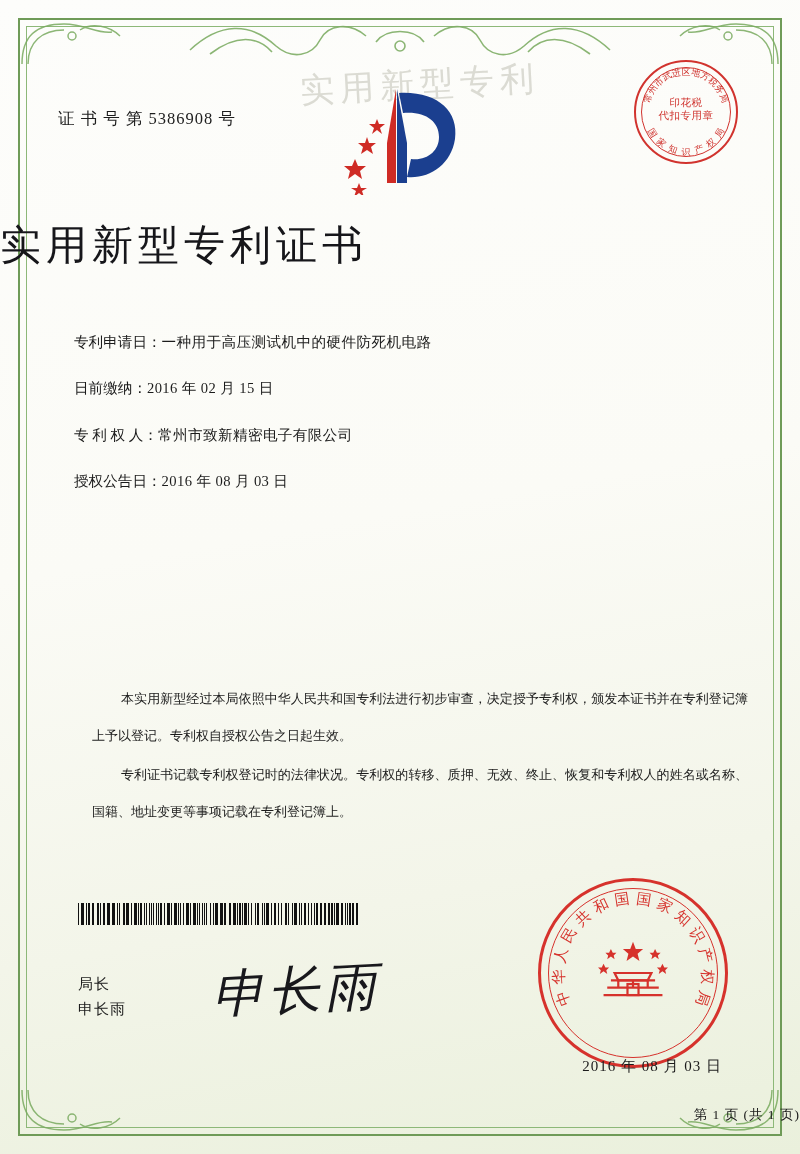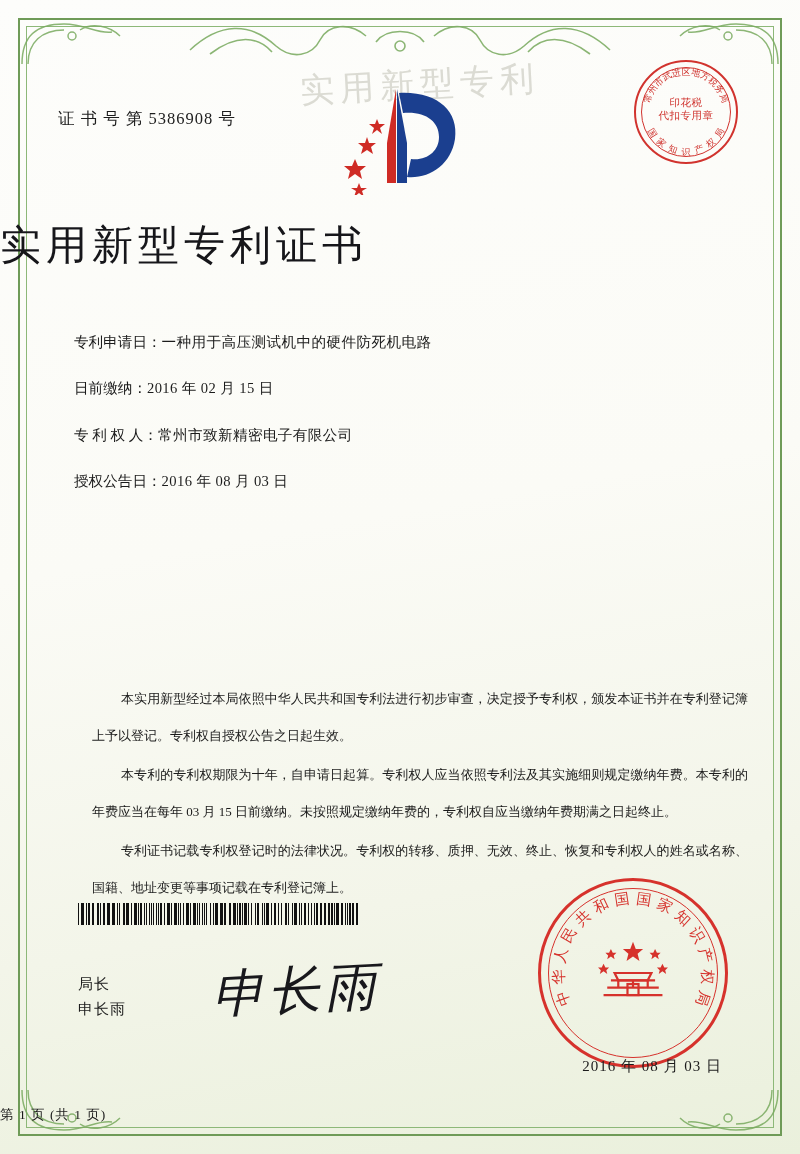--- a/index.html
+++ b/index.html
@@ -237,21 +237,21 @@
     font-size: 15px;
     color: #1b1b1b;
     letter-spacing: 1px;
   }
 
   
   .footer {
     position: absolute;
     left: 0; right: 0;
     bottom: 30px;
-    text-align: left;
+    text-align: right;
     font-size: 13.5px;
     color: #1b1b1b;
     letter-spacing: 1px;
   }
 </style>
 </head>
 <body>
 
 <div id="page">
 
@@ -356,21 +356,20 @@
 
   <div class="fields" id="fields">
       <div class="field-row"><span class="field-label">专利申请日：</span><span class="field-value">一种用于高压测试机中的硬件防死机电路</span></div>
       <div class="field-row"><span class="field-label">日前缴纳：</span><span class="field-value">2016 年 02 月 15 日</span></div>
       <div class="field-row"><span class="field-label">专 利 权 人：</span><span class="field-value">常州市致新精密电子有限公司</span></div>
       <div class="field-row"><span class="field-label">授权公告日：</span><span class="field-value">2016 年 08 月 03 日</span></div>
     </div>
 
   <div class="paras" id="paras">
       <p>本实用新型经过本局依照中华人民共和国专利法进行初步审查，决定授予专利权，颁发本证书并在专利登记簿上予以登记。专利权自授权公告之日起生效。</p>
-      <p>本专利的专利权期限为十年，自申请日起算。专利权人应当依照专利法及其实施细则规定缴纳年费。本专利的年费应当在每年 03 月 15 日前缴纳。未按照规定缴纳年费的，专利权自应当缴纳年费期满之日起终止。</p>
       <p>专利证书记载专利权登记时的法律状况。专利权的转移、质押、无效、终止、恢复和专利权人的姓名或名称、国籍、地址变更等事项记载在专利登记簿上。</p>
     </div>
 
   <div class="barcode" id="barcode">
       <i style="width: 1.4px; margin-right: 2.2px;"></i>
       <i style="width: 3px; margin-right: 2.2px;"></i>
       <i style="width: 1.4px; margin-right: 1.2px;"></i>
       <i style="width: 1.4px; margin-right: 2.2px;"></i>
       <i style="width: 3px; margin-right: 2.2px;"></i>
       <i style="width: 3px; margin-right: 1.2px;"></i>

